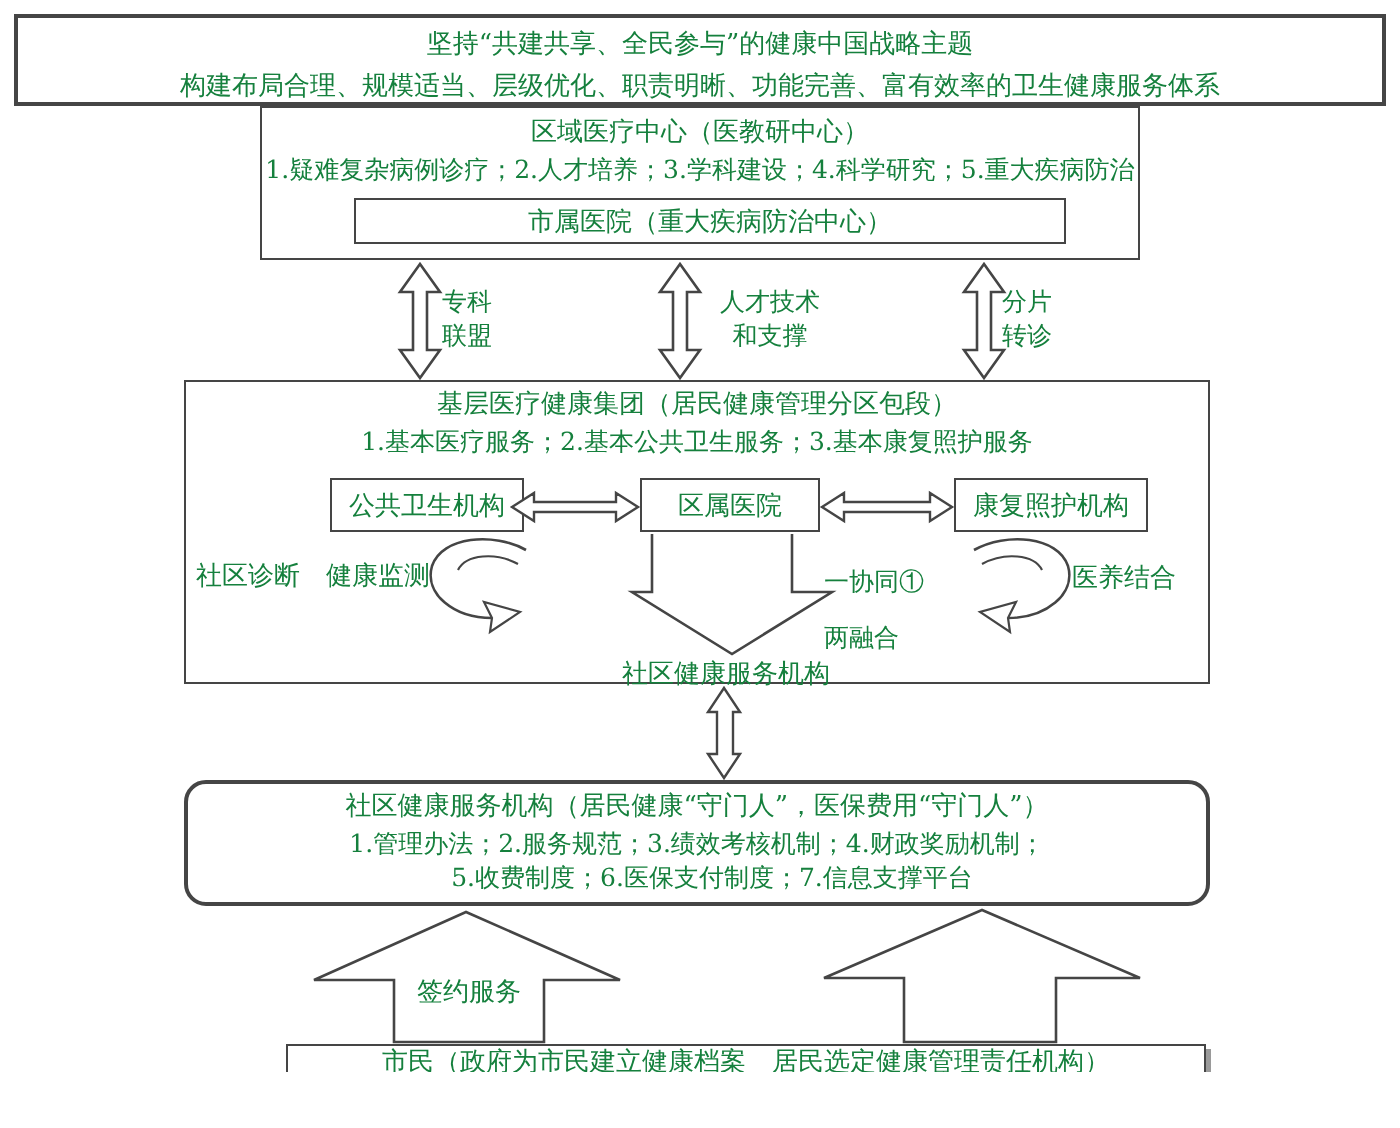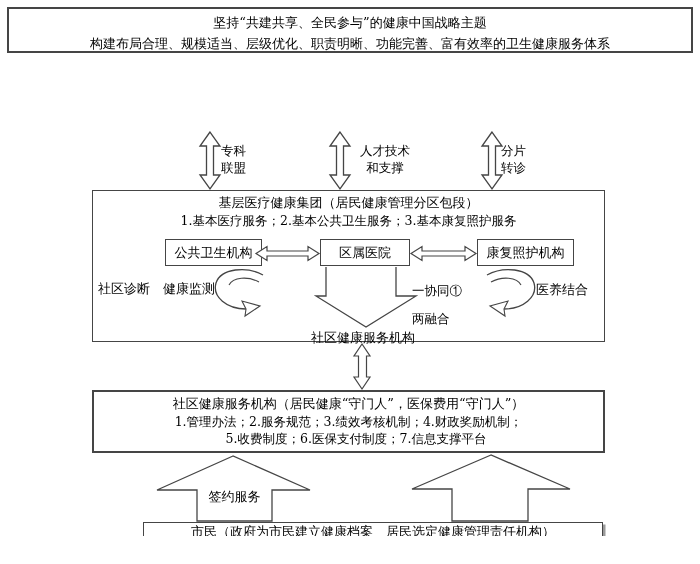--- a/index.html
+++ b/index.html
@@ -1,19 +1,19 @@
 <!DOCTYPE html>
 <html><head>
 <meta charset="utf-8">
 <style>
   html,body{margin:0;padding:0;background:#fff;}
   .canvas{
     position:relative;width:700px;height:536px;background:#fff;
     font-family:"DejaVu Serif","Liberation Serif",serif;
-    color:#000000;overflow:hidden;
+    color:#15803d;overflow:hidden;
   }
   .abs{position:absolute;box-sizing:border-box;}
   .box{background:#fff;border:1.6px solid #454545;}
   .ctr{text-align:center;}
   .t13{font-size:13px;line-height:18px;}
   .t12{font-size:12.5px;line-height:17px;}
   svg.overlay{position:absolute;left:0;top:0;z-index:1;pointer-events:none;}
   .lbl{position:absolute;z-index:2;font-size:12.5px;line-height:16.5px;}
   .boxz{z-index:0;}
   .innerbox{position:absolute;box-sizing:border-box;background:#fff;border:1.4px solid #454545;
@@ -22,20 +22,27 @@
 </head>
 <body>
 
 <div class="canvas">
 
   <div class="abs box boxz ctr" style="left:7px;top:7px;width:686px;height:46px;border-width:2px;padding-top:3px;">
     <div class="t13" style="line-height:21px;">坚持“共建共享、全民参与”的健康中国战略主题</div>
     <div class="t13" style="line-height:21px;">构建布局合理、规模适当、层级优化、职责明晰、功能完善、富有效率的卫生健康服务体系</div>
   </div>
 
+  <div class="abs box boxz" style="left:130px;top:53px;width:440px;height:77px;">
+    <div class="ctr t13" style="padding-top:3px;line-height:19px;">区域医疗中心（医教研中心）</div>
+    <div class="ctr t12" style="line-height:18px;">1.疑难复杂病例诊疗；2.人才培养；3.学科建设；4.科学研究；5.重大疾病防治</div>
+    <div class="innerbox" style="left:46px;top:45px;width:356px;height:23px;">
+      <span>市属医院（重大疾病防治中心）</span>
+    </div>
+  </div>
 
   <div class="abs box boxz" style="left:92px;top:190px;width:513px;height:152px;">
     <div class="ctr t13" style="padding-top:3px;line-height:18px;">基层医疗健康集团（居民健康管理分区包段）</div>
     <div class="ctr t12" style="line-height:18px;">1.基本医疗服务；2.基本公共卫生服务；3.基本康复照护服务</div>
 
     <div class="innerbox" style="left:72px;top:48px;width:97px;height:27px;">
       <span>公共卫生机构</span>
     </div>
     <div class="innerbox" style="left:227px;top:48px;width:90px;height:27px;">
       <span>区属医院</span>
@@ -47,21 +54,21 @@
     <div class="abs t13" style="left:5px;top:89px;white-space:nowrap;">社区诊断　健康监测</div>
 
     <div class="abs t12" style="left:319px;top:73px;white-space:nowrap;margin-top:46px;">两融合</div>
     <div class="abs t12" style="left:319px;top:91px;white-space:nowrap;">一协同①</div>
 
     <div class="abs t13" style="left:443px;top:90px;white-space:nowrap;">医养结合</div>
 
     <div class="abs t13 ctr" style="left:170px;top:138px;width:200px;">社区健康服务机构</div>
   </div>
 
-  <div class="abs box boxz ctr" style="left:92px;top:390px;width:513px;height:63px;border-width:2px;padding-top:3px;">
+  <div class="abs box boxz ctr" style="left:92px;top:390px;width:513px;height:63px;border-width:2px;padding-top:3px;border-radius:11px;">
     <div class="t13" style="line-height:17.5px;">社区健康服务机构（居民健康“守门人”，医保费用“守门人”）</div>
     <div class="t12" style="line-height:17.5px;">1.管理办法；2.服务规范；3.绩效考核机制；4.财政奖励机制；</div>
     <div class="t12" style="line-height:17.5px;padding-left:15px;">5.收费制度；6.医保支付制度；7.信息支撑平台</div>
   </div>
 
   <div class="abs box boxz" style="left:143px;top:522px;width:460px;height:33px;border-width:1.5px;box-shadow:2.5px 2.5px 0 #9a9a9a;display:flex;justify-content:center;">
     <span class="t13">市民（政府为市民建立健康档案　居民选定健康管理责任机构）</span>
   </div>
 
   <svg class="overlay" width="700" height="564" viewBox="0 0 700 564">

